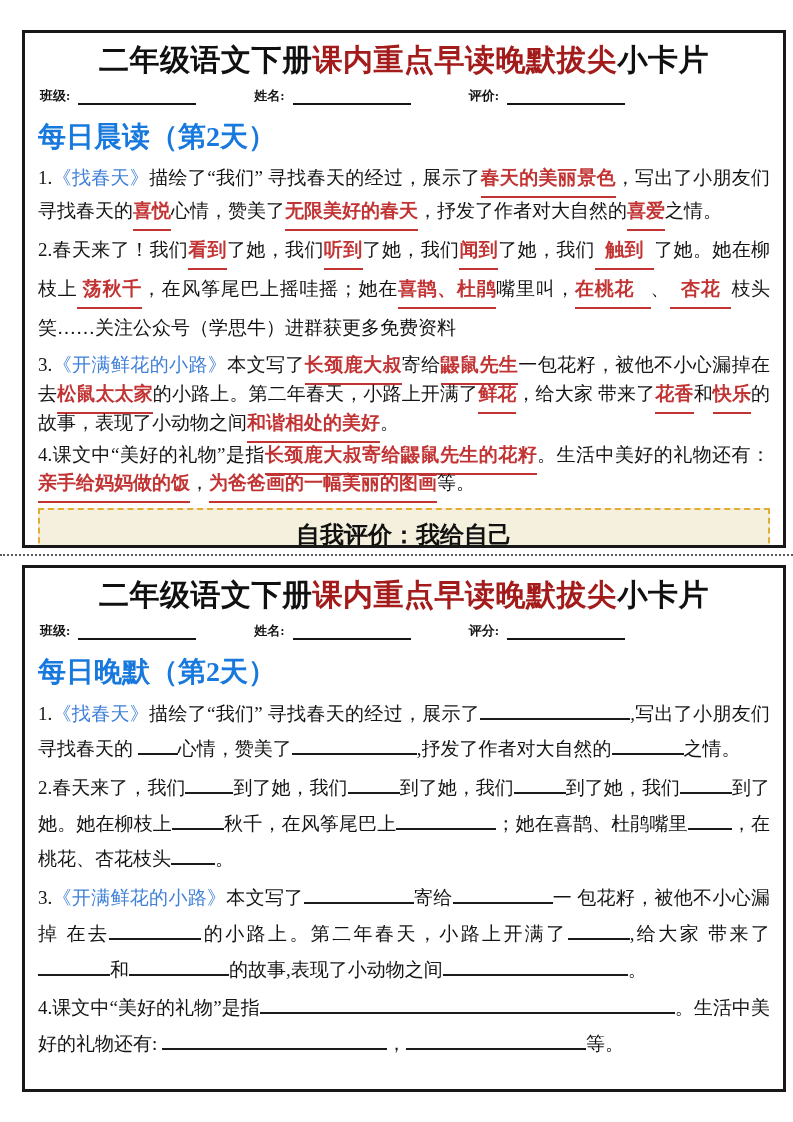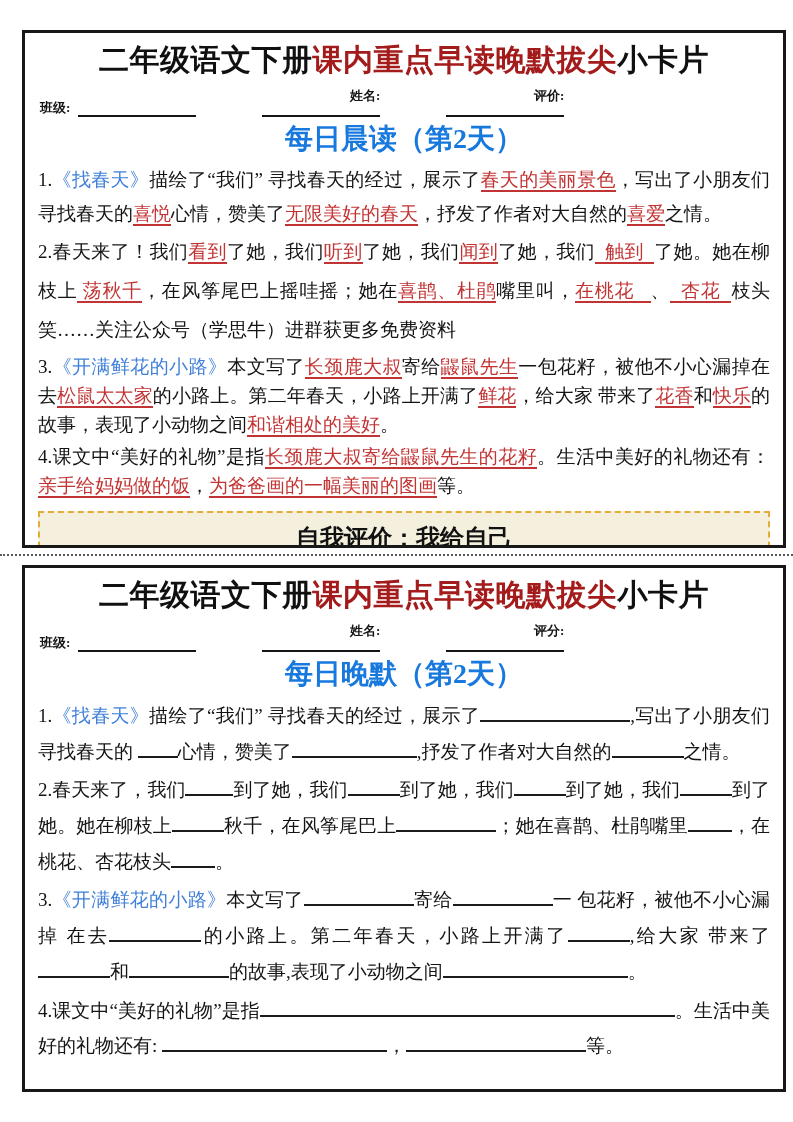--- a/index.html
+++ b/index.html
@@ -38,47 +38,47 @@
   .card-title {
     text-align: center; font-weight: bold; font-size: 30px;
     line-height: 1.35; white-space: nowrap; letter-spacing: 0.5px;
     margin-top: 2px;
   }
   .t-black { color: #101010; }
   .t-red { color: var(--title-red); }
 
   .fields { display: flex; align-items: flex-end; margin: 6px 2px 2px; font-size: 13px; }
   .field { display: flex; align-items: flex-end; }
-  .field + .field { margin-left: 58px; flex-direction: column; }
+  .field + .field { margin-left: 58px; }
   .field-label { font-weight: bold; }
   .field-line {
     display: inline-block; width: 118px; height: 0.95em;
     border-bottom: 2px solid #151515; margin-left: 8px;
   }
 
   .section-heading {
-    text-align: center; color: var(--heading-blue);
-    font-size: 28px; font-weight: bold; margin: 3px 0 5px;
+    color: var(--heading-blue);
+    font-size: 28px; font-weight: bold; margin: 13px 0 5px;
   }
 
   .item { font-size: 19px; color: var(--ink); text-align: justify; }
   .item + .item { margin-top: 3px; }
   .card-morning .item-1 { line-height: 1.78; }
   .card-morning .item-2 { line-height: 2.05; }
   .card-morning .item-3 { line-height: 1.52; }
   .card-morning .item-4 { line-height: 1.52; }
   .card-evening .item { line-height: 1.88; }
 
   .seg { white-space: pre-wrap; }
   .seg-normal { color: var(--ink); }
   .seg-blue { color: var(--book-blue); }
   .seg-red {
     color: var(--body-red);
     border-bottom: 2px solid currentColor;
-    padding-bottom: 0px; font-weight: normal;
+    padding-bottom: 8px; font-weight: bold;
   }
   .seg-blank {
     display: inline-block; height: 0.95em;
     border-bottom: 2px solid #1b1b1b;
     vertical-align: baseline;
   }
 
   .self-eval {
     margin-top: 10px;
     background: var(--eval-bg);

